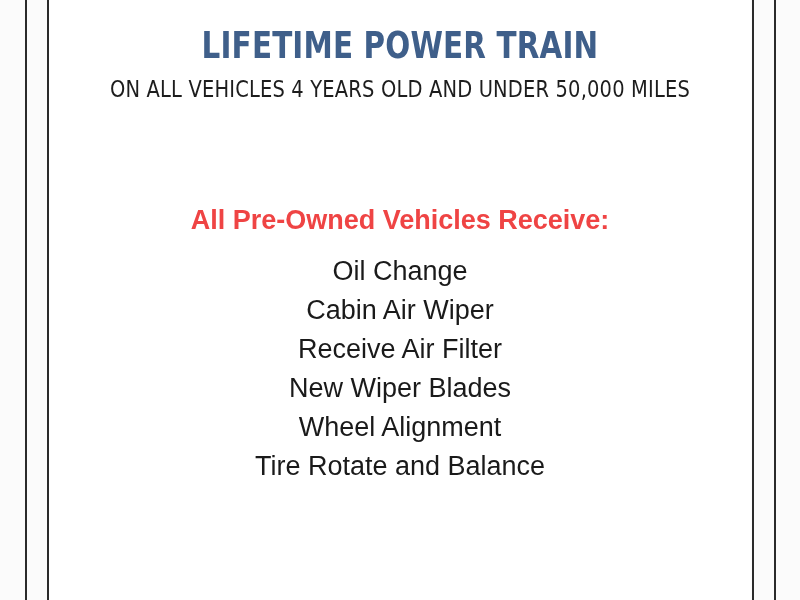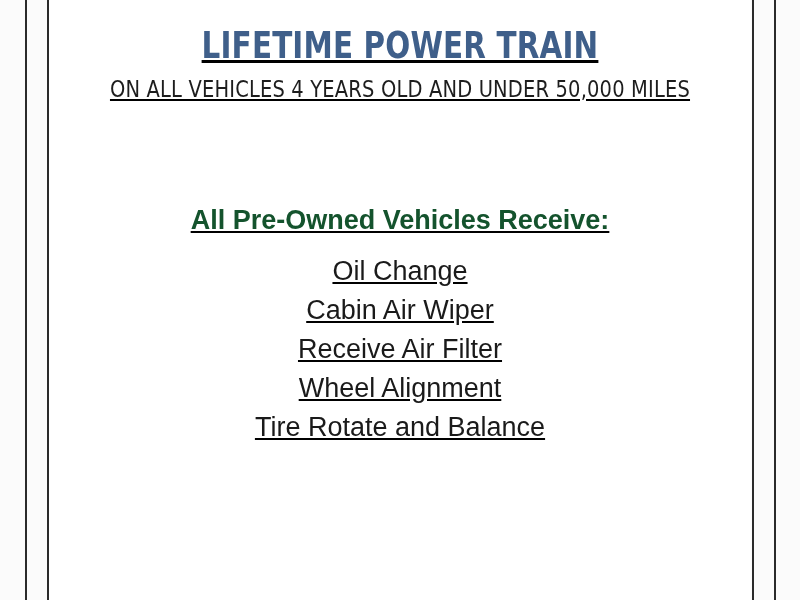--- a/index.html
+++ b/index.html
@@ -45,21 +45,20 @@
     bottom: 0;
     background: #ffffff;
   }
 
   .content {
     position: absolute;
     left: 49px;
     right: 49px;
     top: 0;
     text-align: center;
-    text-decoration: underline;
   }
 
   .headline-block {
     text-align: center;
   }
 
   .headline {
     color: #3f5f8a;
     font-family: "Liberation Sans Narrow", "DejaVu Sans Condensed", "Liberation Sans", sans-serif;
     font-weight: bold;
@@ -97,21 +96,21 @@
   .sub-2 { margin-top: 13px; }
 
   .block-gap { height: 46px; }
 
   .services {
     margin-top: 60px;
     text-align: center;
   }
 
   .services-title {
-    color: #14532d;
+    color: #ef4444;
     font-family: "Liberation Sans", sans-serif;
     font-weight: bold;
     font-size: 27px;
     line-height: 1.0;
     white-space: nowrap;
   }
 
   .service-item {
     color: #1a1a1a;
     font-family: "Liberation Sans", sans-serif;
@@ -147,19 +146,20 @@
     <div class="block-gap"></div>
 
 
     <div class="services">
       <div class="services-title">All Pre-Owned Vehicles Receive:</div>
 
       <div class="services-list">
         <div class="service-item">Oil Change</div>
         <div class="service-item">Cabin Air Wiper</div>
         <div class="service-item">Receive Air Filter</div>
+        <div class="service-item">New Wiper Blades</div>
         <div class="service-item">Wheel Alignment</div>
         <div class="service-item">Tire Rotate and Balance</div>
       </div>
     </div>
 
   </div>
 </div>
 
 </body></html>

